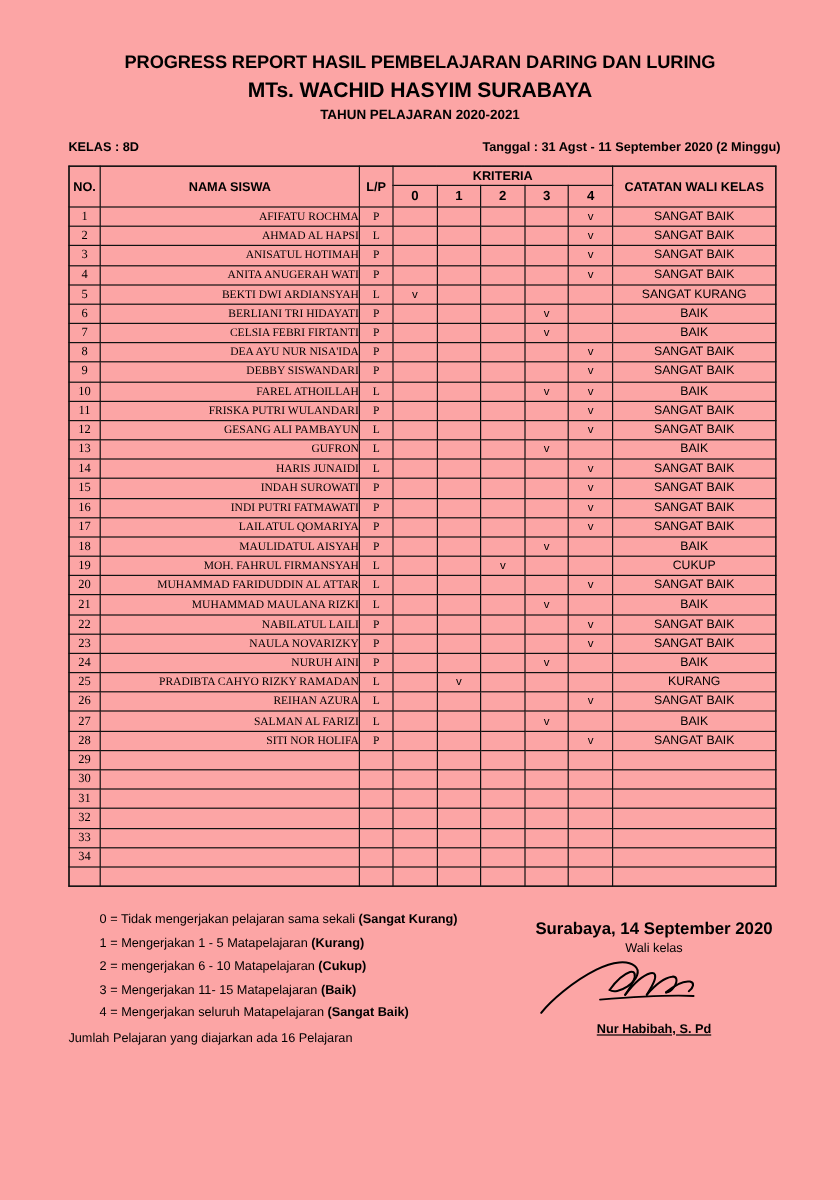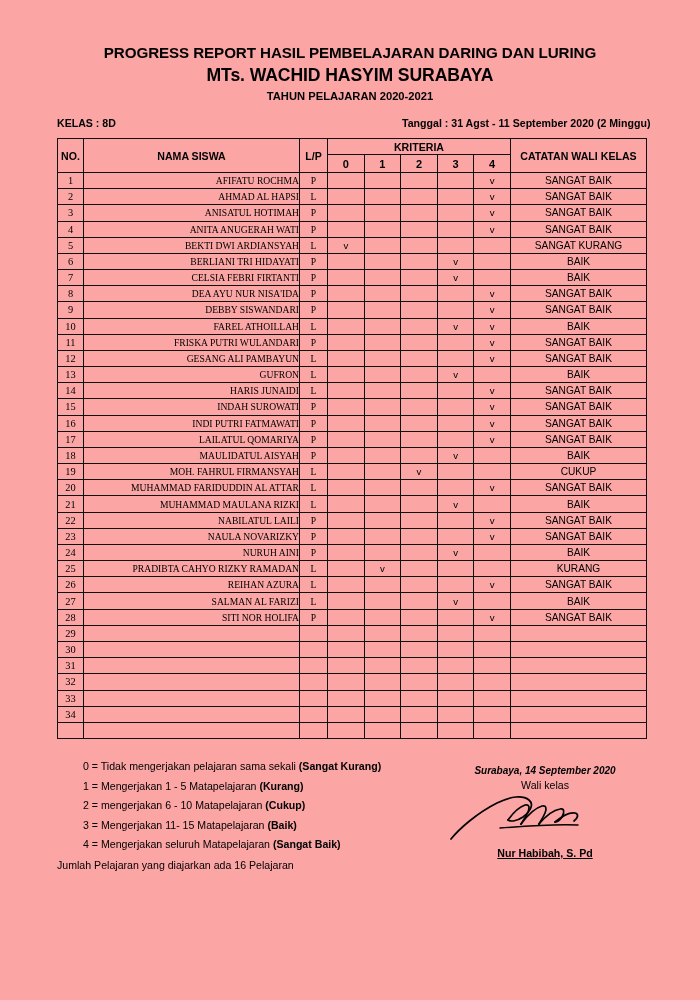--- a/index.html
+++ b/index.html
@@ -111,21 +111,21 @@
   }
   .ket-title { font-weight: bold; font-size: 10.6px; }
   .ket-line { padding-left: 26px; white-space: nowrap; }
   .ket-line b { font-weight: bold; }
   .ket-total { padding-left: 0px; white-space: nowrap; margin-top: 1px; }
 
   .signblock {
     position: absolute; left: 430px; top: 8px;
     width: 230px; text-align: center;
   }
-  .sign-place { font-size: 10px; font-weight: bold; white-space: nowrap; font-style: italic; }
+  .sign-place { font-size: 14px; font-weight: bold; white-space: nowrap; }
   .sign-role  { font-size: 10.6px; margin-top: 3px; }
   .sign-svg   { display: block; margin: 0 auto; }
   .sign-name  {
     font-size: 10.6px; font-weight: bold;
     text-decoration: underline;
     margin-top: 2px;
     display: inline-block;
   }
 </style>
 </head>

